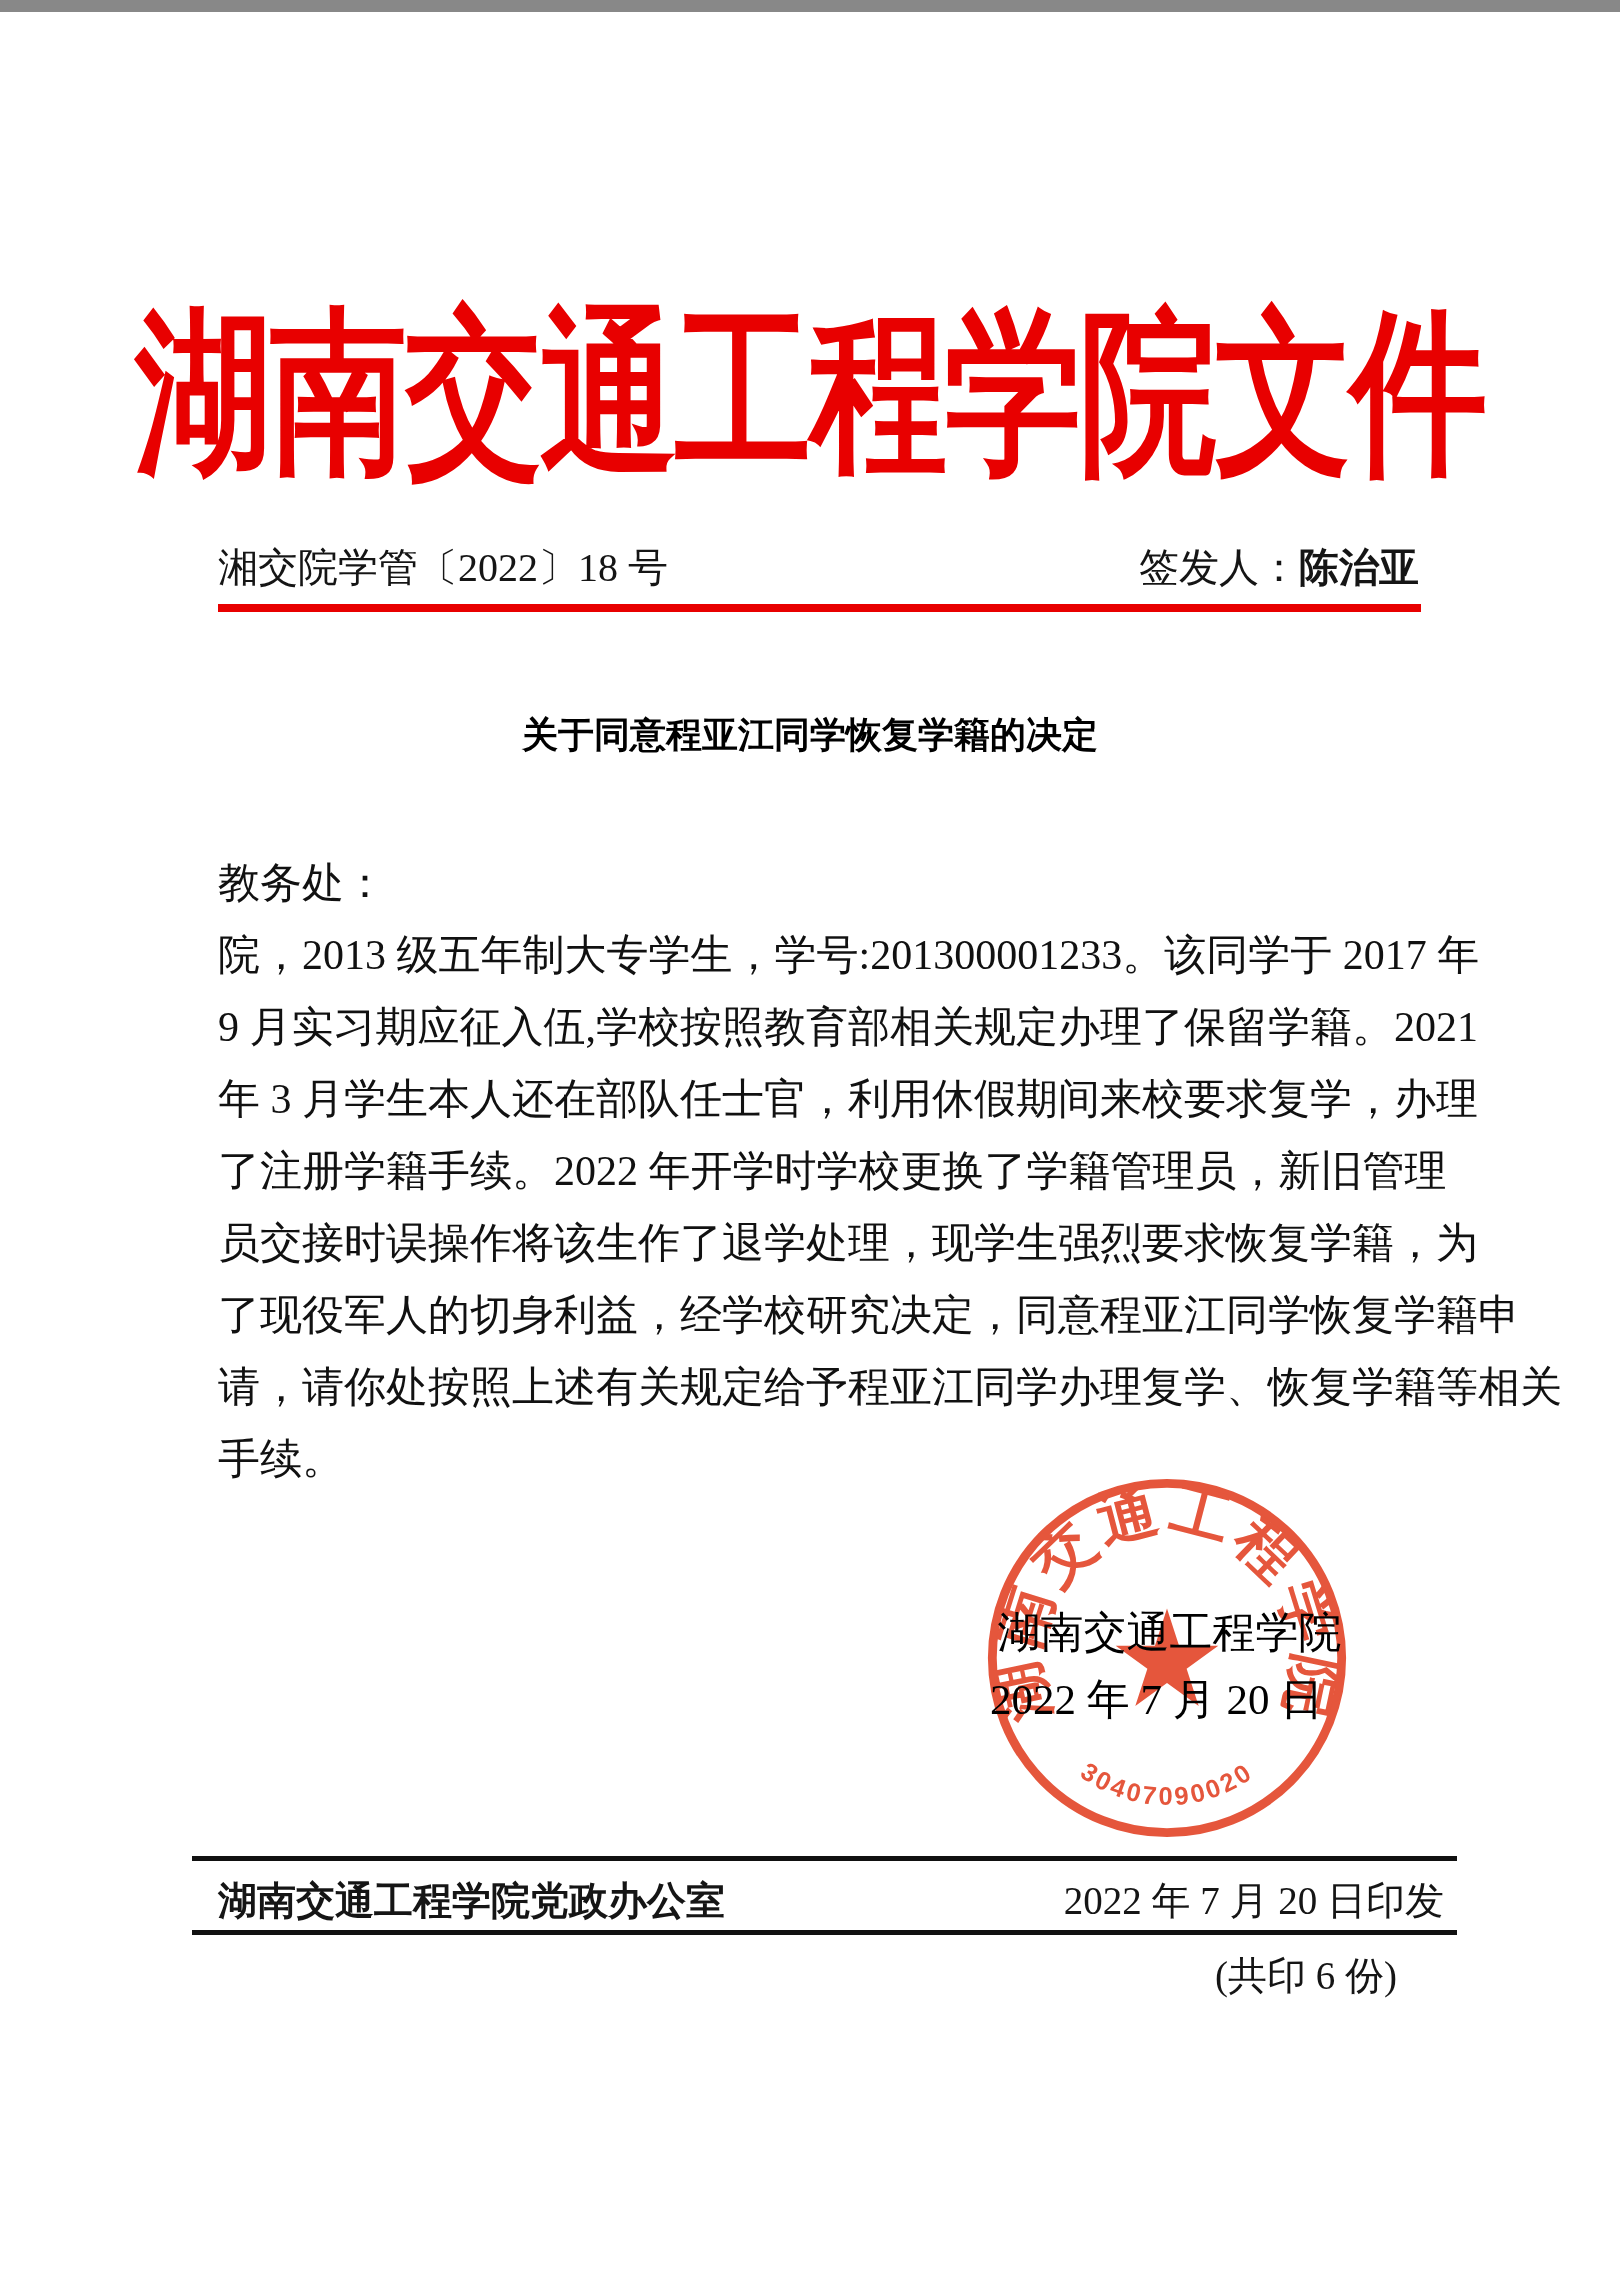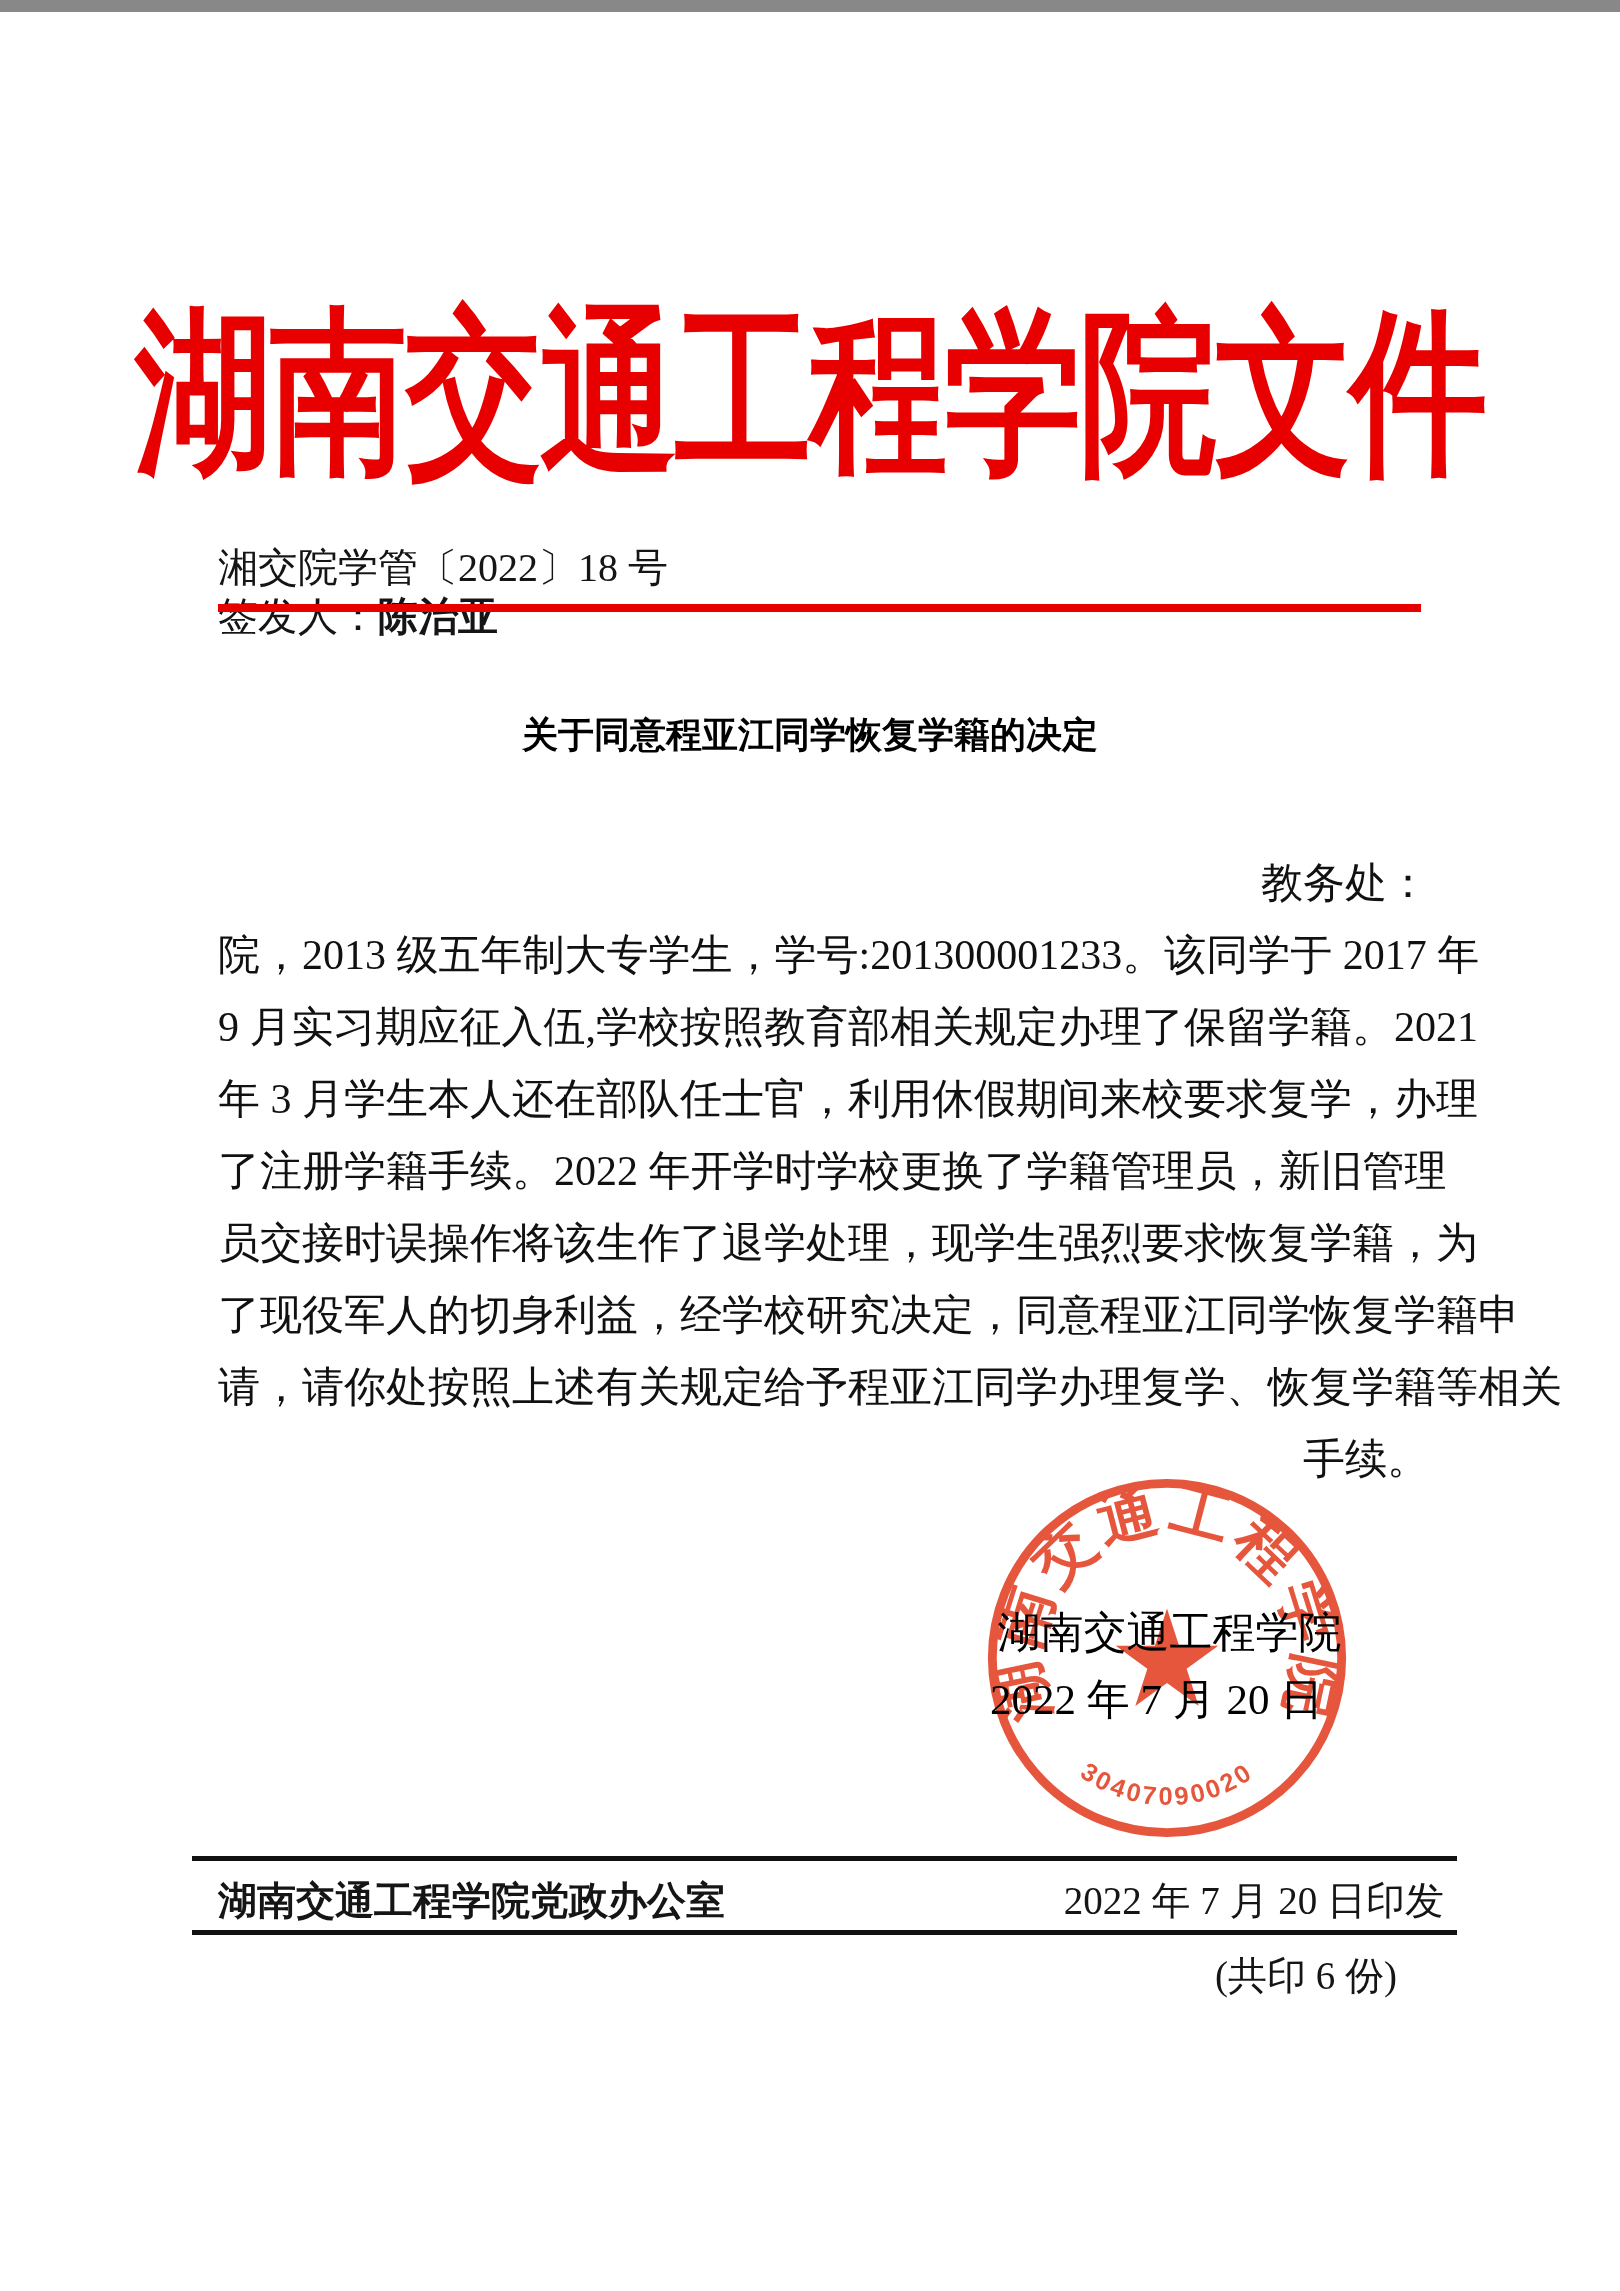--- a/index.html
+++ b/index.html
@@ -21,35 +21,35 @@
     position:absolute;top:294px;left:0;right:0;
     margin:0;text-align:center;
     font-size:137px;font-weight:bold;line-height:137px;
     color:var(--red);
     transform:scaleY(1.3);transform-origin:top center;
     white-space:nowrap;letter-spacing:-2px;
   }
   .docline{
     position:absolute;top:531px;left:218px;right:201px;
     display:flex;justify-content:space-between;align-items:baseline;
-    font-size:40px;line-height:49px;white-space:nowrap;flex-direction:column;
+    font-size:40px;line-height:49px;white-space:nowrap;
   }
   .issuer-name{font-weight:bold;}
   .redline{
     position:absolute;top:592px;left:218px;right:199px;height:7.8px;
     background:var(--red);
   }
   .doc-title{
     position:absolute;top:684px;left:0;right:0;margin:0;
     text-align:center;font-size:36px;font-weight:bold;line-height:78px;
     color:#000;white-space:nowrap;
   }
   .body-text{
     position:absolute;top:835px;left:218px;right:191px;
-    font-size:42px;line-height:72px;color:#111;text-align:right;
+    font-size:42px;line-height:72px;color:#111;
   }
   .body-line{white-space:nowrap;}
   .body-line.indent{text-indent:2.2em;}
   .sig-org{
     position:absolute;top:1596px;left:990px;width:359px;
     text-align:center;font-size:43px;line-height:49px;color:#000;
     white-space:nowrap;z-index:2;
   }
   .sig-date{
     position:absolute;top:1663px;left:990px;width:359px;

